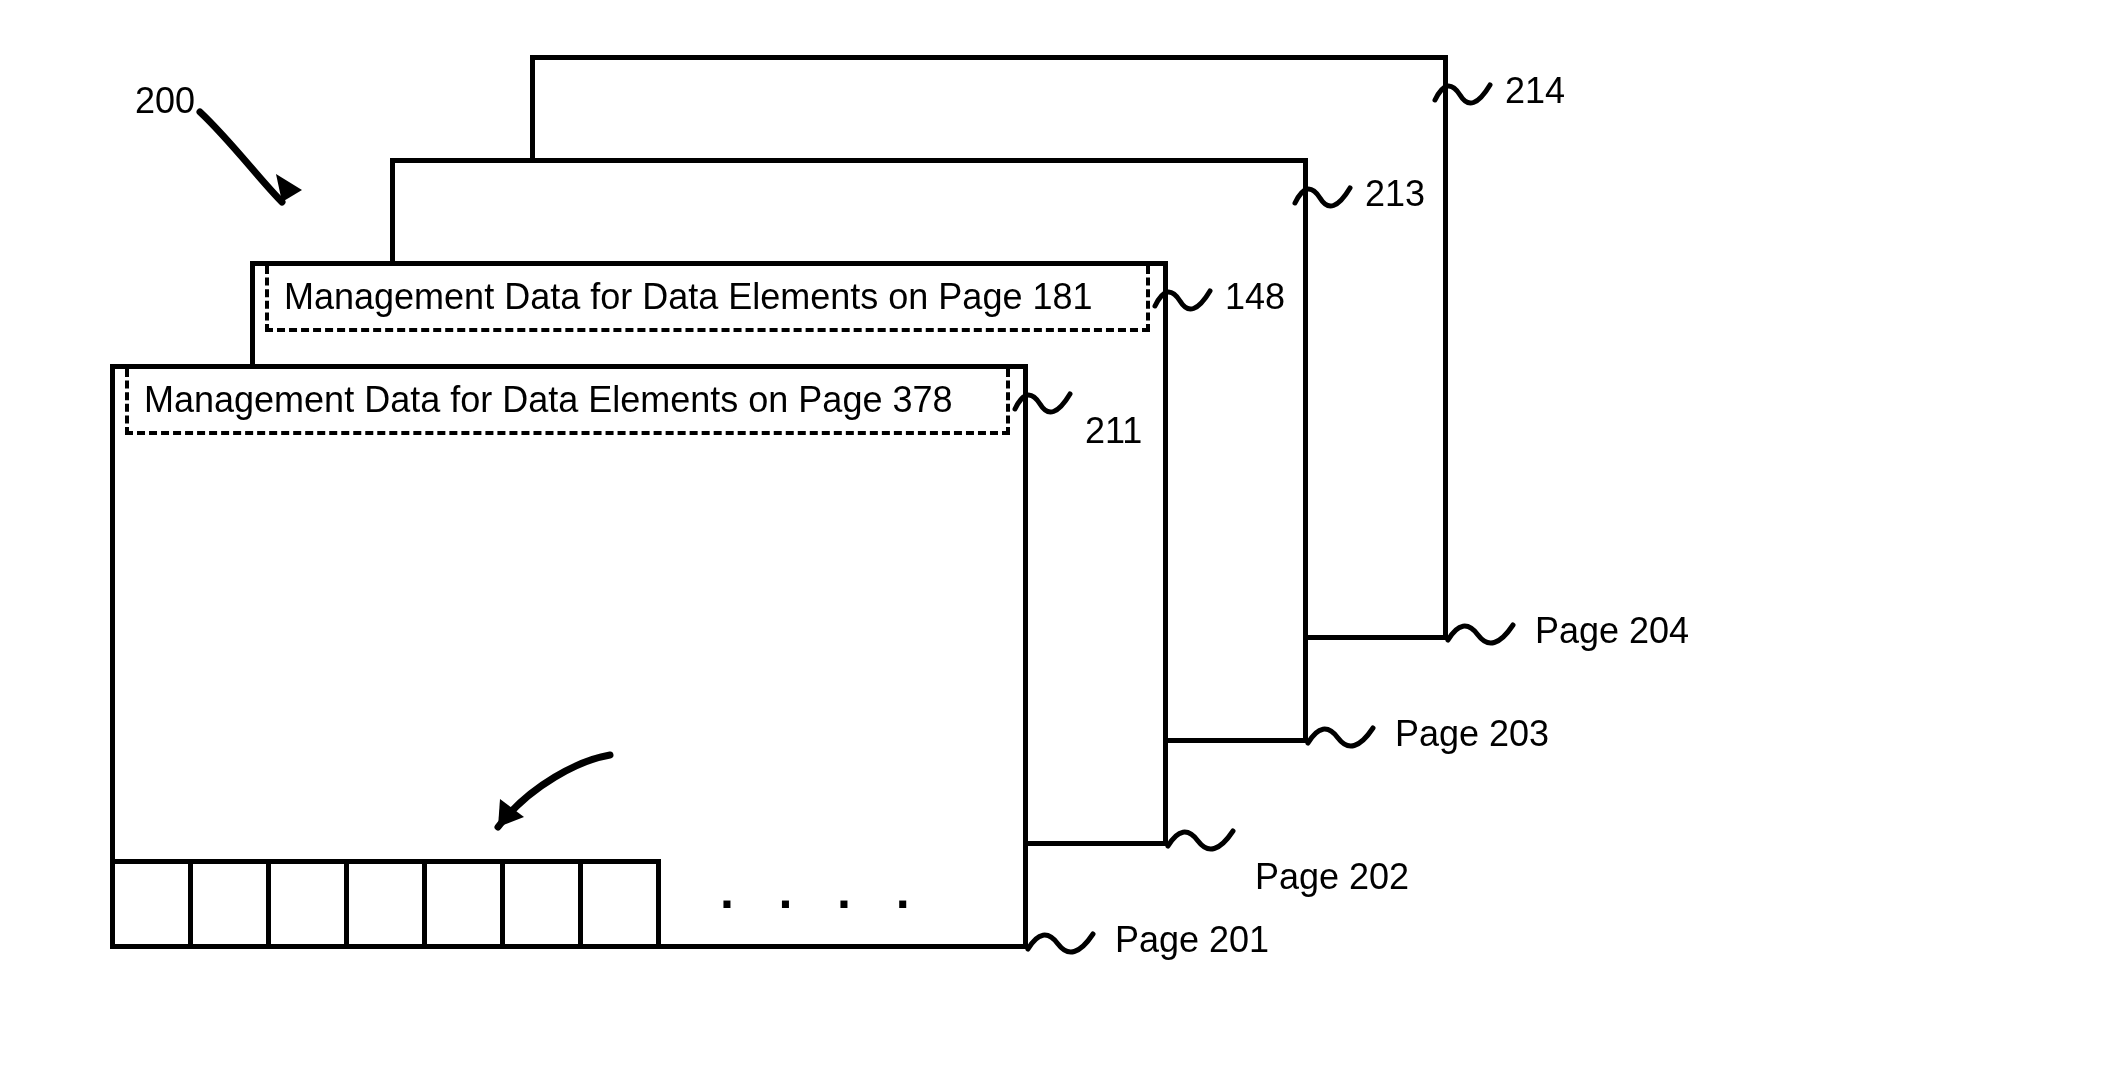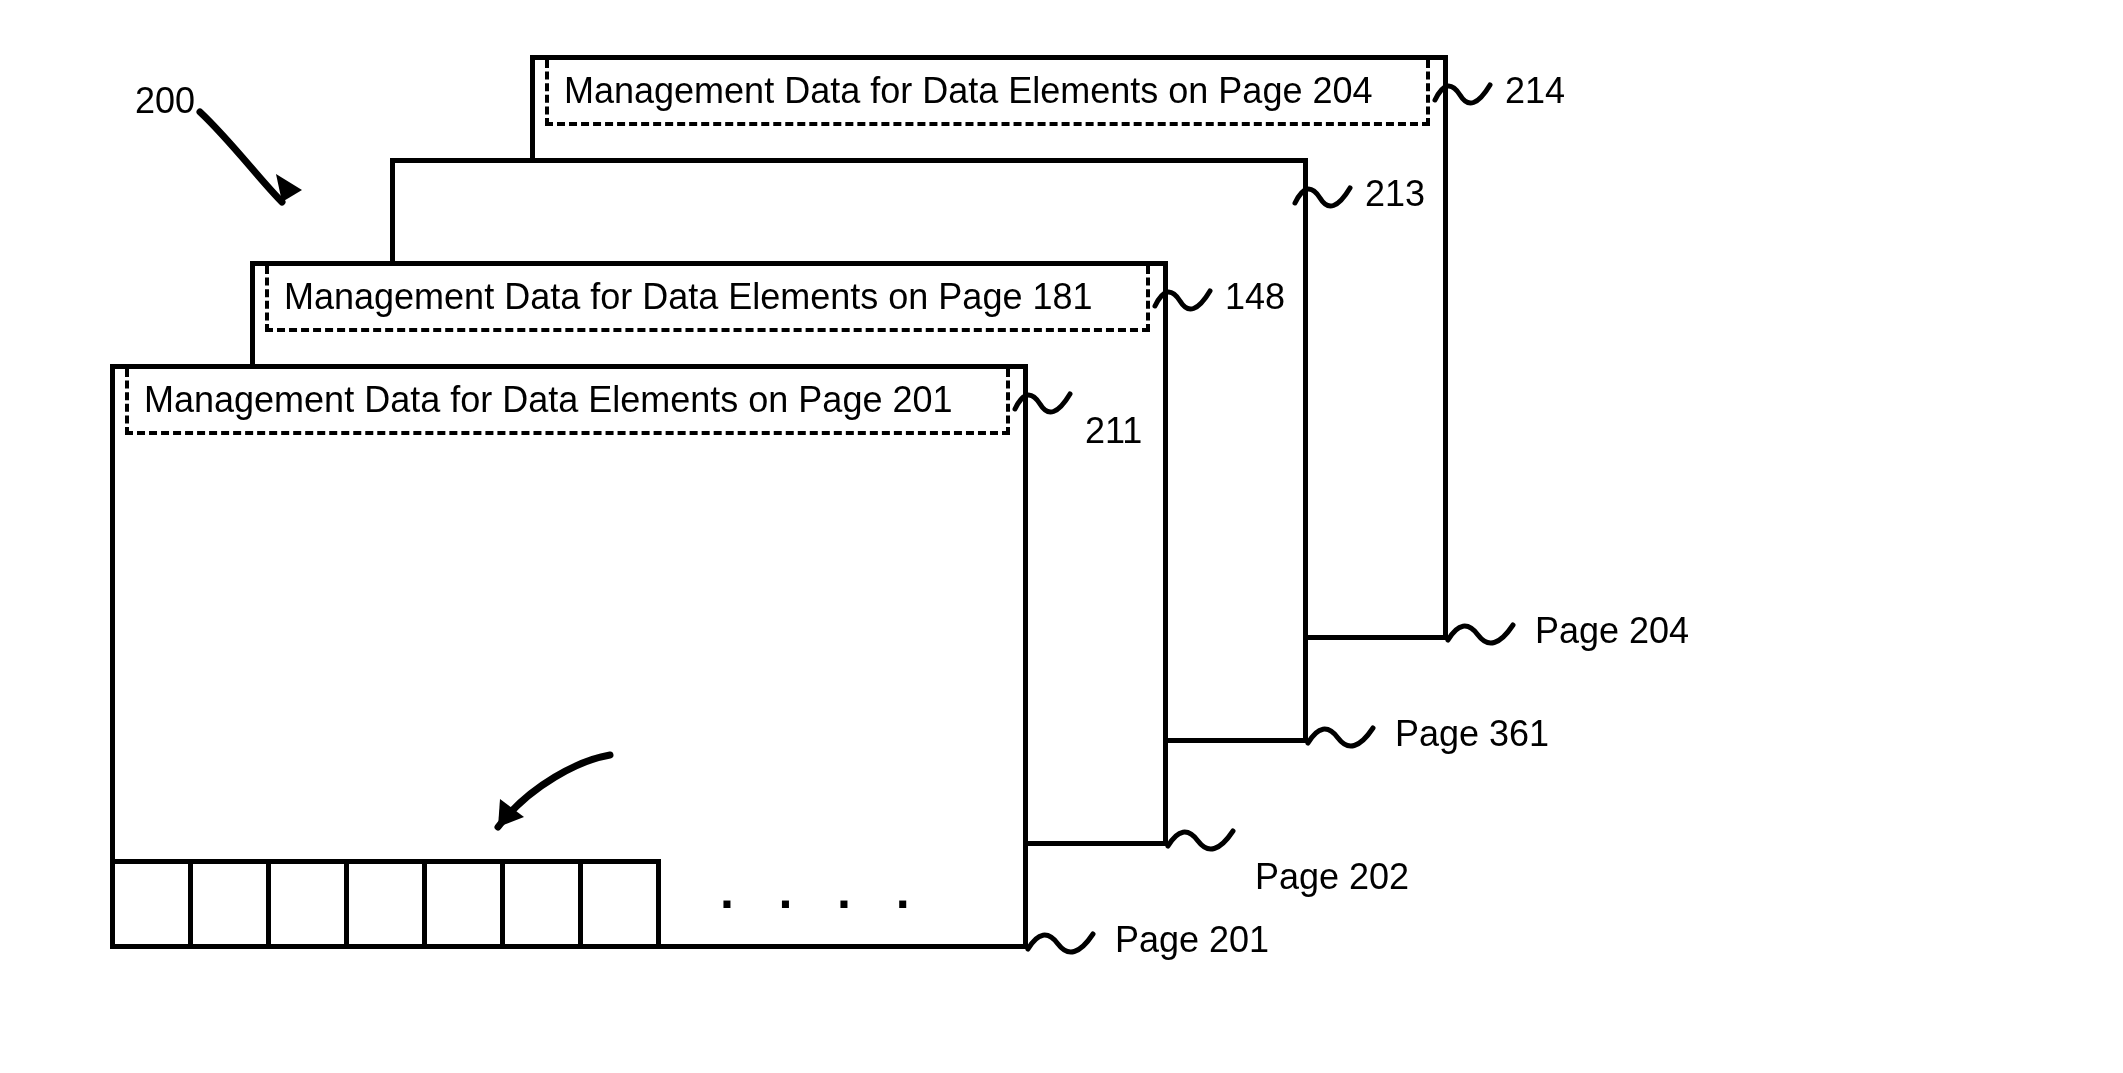--- a/index.html
+++ b/index.html
@@ -74,58 +74,55 @@
 
 <div class="canvas">
 
   <div class="label" style="left:135px; top:80px;">200</div>
   <svg class="arrow" style="left:190px; top:100px;" width="120" height="110">
     <path d="M 10 12 C 40 40, 70 80, 92 102" stroke="#000" stroke-width="7" fill="none" stroke-linecap="round"></path>
     <path d="M 92 102 l -6 -28 l 26 16 z" fill="#000"></path>
   </svg>
 
   <div class="page" style="left:530px; top:55px; width:918px; height:585px;"></div>
-  <div class="mgmt" style="left:545px; top:60px; width:885px;">
-    <span>Management Data for Data Elements on Page 204</span>
-  </div>
   <svg class="lead" style="left:1430px; top:70px;" width="70" height="40">
     <path class="squiggle" d="M 5 30 q 12 -25 25 -5 q 12 20 30 -10"></path>
   </svg>
   <div class="label" style="left:1505px; top:70px;">214</div>
   <svg class="lead" style="left:1448px; top:615px;" width="80" height="60">
     <path class="squiggle" d="M 0 25 q 15 -25 30 -5 q 15 20 35 -10"></path>
   </svg>
   <div class="label" style="left:1535px; top:610px;">Page 204</div>
 
   <div class="page" style="left:390px; top:158px; width:918px; height:585px;"></div>
   <svg class="lead" style="left:1290px; top:173px;" width="70" height="40">
     <path class="squiggle" d="M 5 30 q 12 -25 25 -5 q 12 20 30 -10"></path>
   </svg>
   <div class="label" style="left:1365px; top:173px;">213</div>
   <svg class="lead" style="left:1308px; top:718px;" width="80" height="60">
     <path class="squiggle" d="M 0 25 q 15 -25 30 -5 q 15 20 35 -10"></path>
   </svg>
-  <div class="label" style="left:1395px; top:713px;">Page 361</div>
+  <div class="label" style="left:1395px; top:713px;">Page 203</div>
 
   <div class="page" style="left:250px; top:261px; width:918px; height:585px;"></div>
   <div class="mgmt" style="left:265px; top:266px; width:885px;">
     <span>Management Data for Data Elements on Page 181</span>
   </div>
   <svg class="lead" style="left:1150px; top:276px;" width="70" height="40">
     <path class="squiggle" d="M 5 30 q 12 -25 25 -5 q 12 20 30 -10"></path>
   </svg>
   <div class="label" style="left:1225px; top:276px;">148</div>
   <svg class="lead" style="left:1168px; top:821px;" width="80" height="60">
     <path class="squiggle" d="M 0 25 q 15 -25 30 -5 q 15 20 35 -10"></path>
   </svg>
   <div class="label" style="left:1255px; top:856px;">Page 202</div>
 
   <div class="page" style="left:110px; top:364px; width:918px; height:585px;"></div>
   <div class="mgmt" style="left:125px; top:369px; width:885px;">
-    <span>Management Data for Data Elements on Page 201</span>
+    <span>Management Data for Data Elements on Page 378</span>
   </div>
   <svg class="lead" style="left:1010px; top:379px;" width="70" height="40">
     <path class="squiggle" d="M 5 30 q 12 -25 25 -5 q 12 20 30 -10"></path>
   </svg>
   <div class="label" style="left:1085px; top:379px;margin-top:31px;">211</div>
   <svg class="lead" style="left:1028px; top:924px;" width="80" height="60">
     <path class="squiggle" d="M 0 25 q 15 -25 30 -5 q 15 20 35 -10"></path>
   </svg>
   <div class="label" style="left:1115px; top:919px;">Page 201</div>
 

